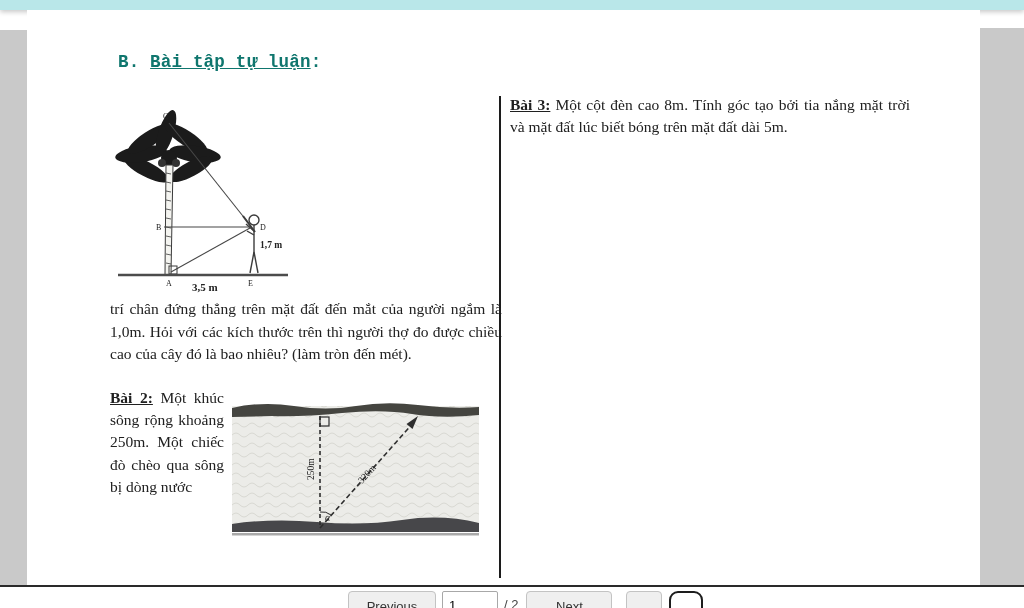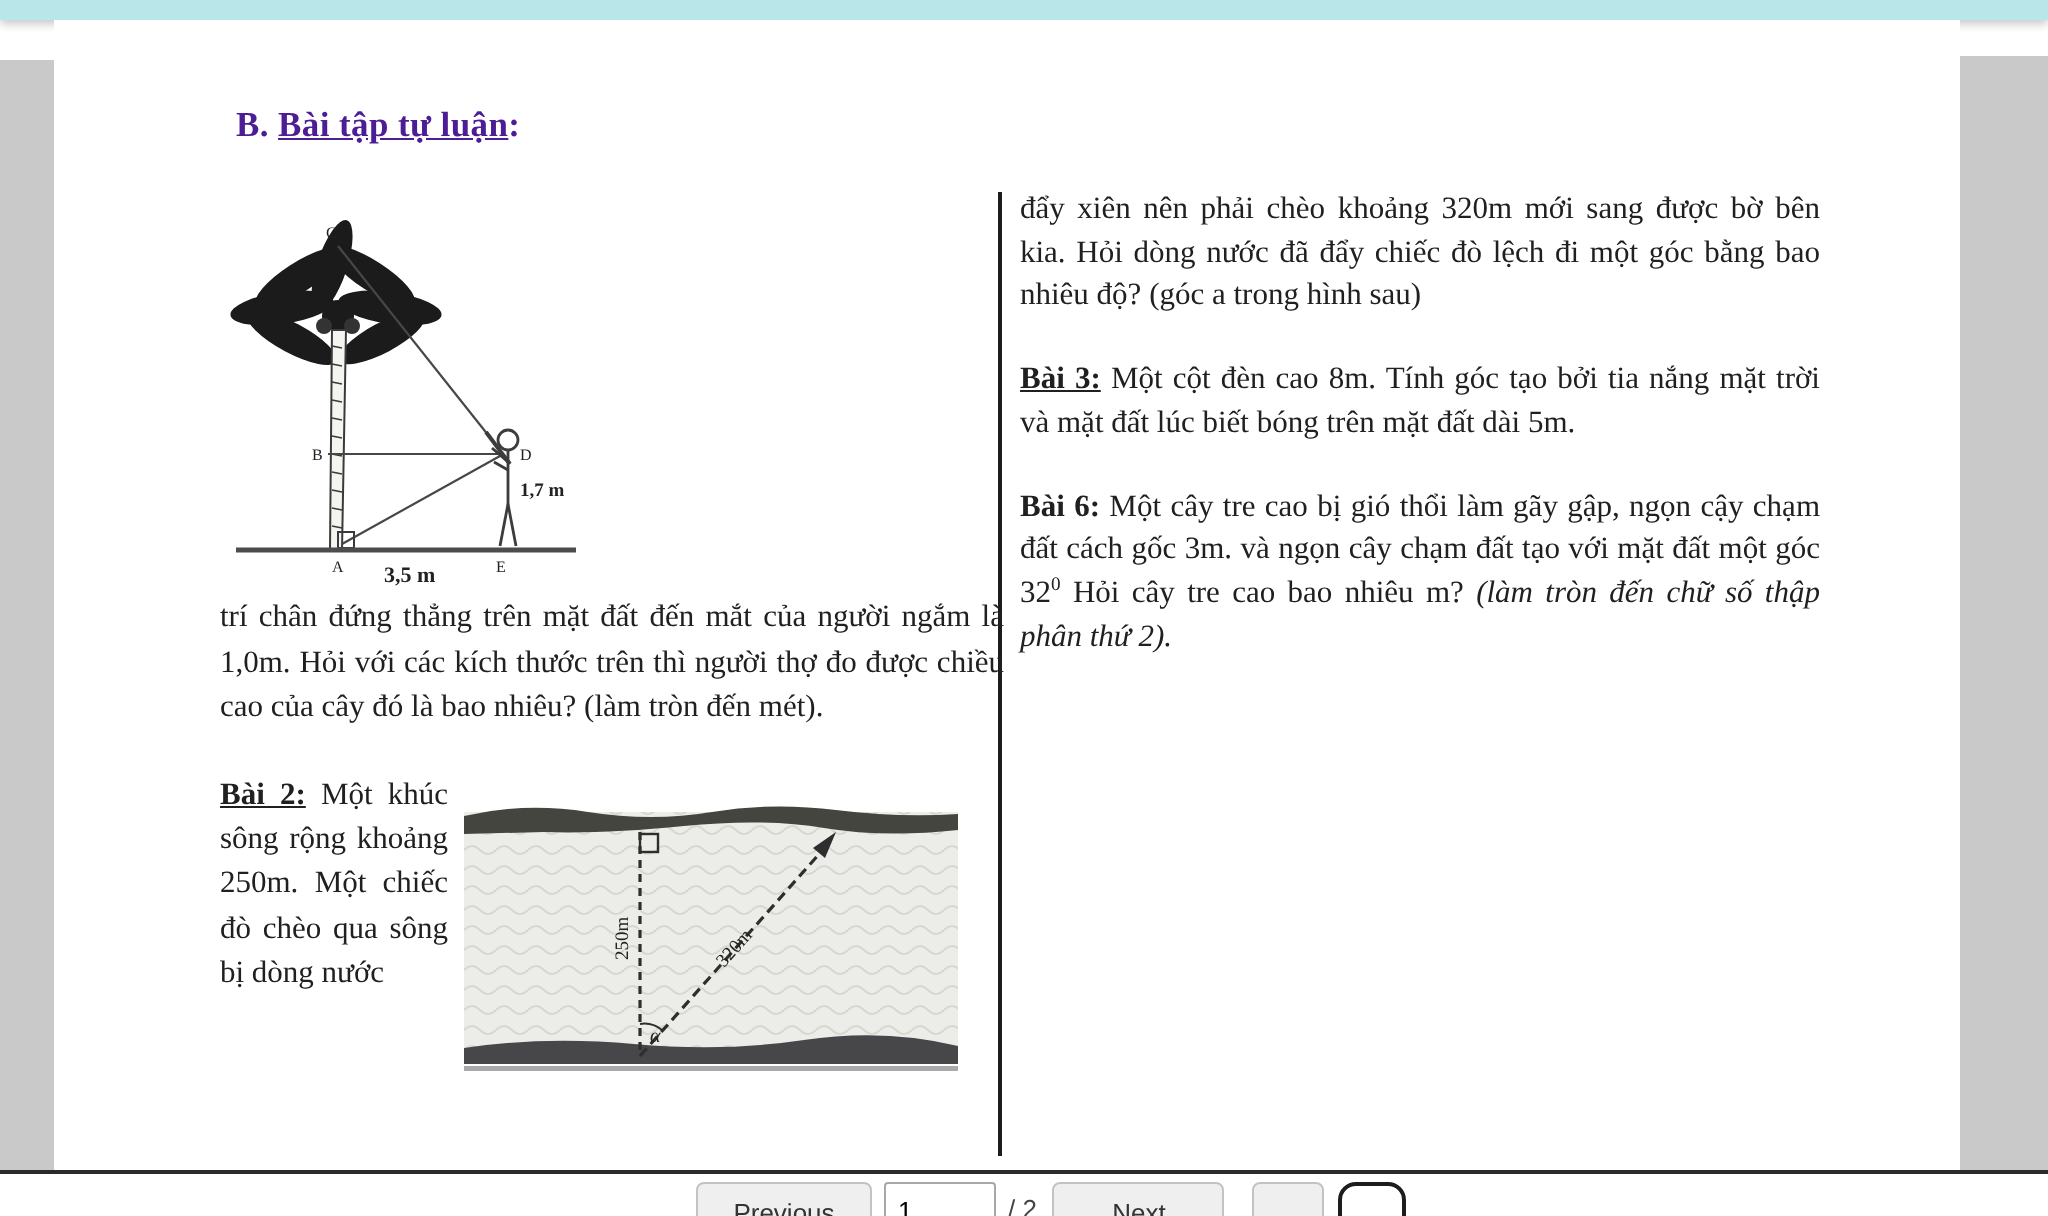--- a/index.html
+++ b/index.html
@@ -8,21 +8,21 @@
     font-family:"Liberation Serif","DejaVu Serif",serif;color:#202020;
     position:relative;
   }
   .topbar{position:absolute;left:0;top:0;width:1024px;height:10px;
     background:#b9e7e9;box-shadow:0 2px 5px rgba(0,0,0,0.22);}
   .side{position:absolute;background:#c9c9c9;}
   .side-l{left:0;top:30px;width:27px;height:555px;}
   .side-r{left:980px;top:28px;width:44px;height:557px;}
   .doc{position:absolute;left:27px;top:10px;width:953px;height:575px;background:#fff;}
   .title{position:absolute;left:91px;top:42px;margin:0;
-    font-size:17.5px;font-weight:bold;color:#4c1d95;letter-spacing:.2px;}
+    font-size:17.5px;font-weight:bold;color:#0f766e;letter-spacing:.2px;font-family:Liberation Mono, monospace;}
   .title .u{text-decoration:underline;}
   .divider{position:absolute;left:472px;top:86px;width:2px;height:482px;background:#1c1c1c;}
   .col{position:absolute;font-size:15.5px;}
   .col-left{left:83px;top:86px;width:392px;}
   .col-right{left:483px;top:84px;width:400px;line-height:21.7px;}
   p{margin:0;}
   .just{text-align:justify;}
   .col-right p{margin-bottom:20px;}
   .row1{display:flex;}
   .narrow1{width:198px;line-height:22.9px;}
@@ -131,23 +131,21 @@
         <polygon points="186,16 180.5,29 174.5,24" fill="#2e2e2e"></polygon>
         <path d="M88 112 Q94 111 99 115" fill="none" stroke="#2e2e2e" stroke-width="1"></path>
         <text x="82" y="80" font-size="9.5" transform="rotate(-90 82 80)">250m</text>
         <text x="130" y="84" font-size="9.5" transform="rotate(-48 130 84)">320m</text>
         <text x="93" y="121" font-size="10" font-style="italic">α</text>
       </svg>
     </div>
   </div>
 
   <div class="col col-right">
-    <p class="just">đẩy xiên nên phải chèo khoảng 320m mới sang được bờ bên kia. Hỏi dòng nước đã đẩy chiếc đò lệch đi một góc bằng bao nhiêu độ? (góc a trong hình sau)</p>
     <p class="just"><b class="lbl u">Bài 3:</b><span> Một cột đèn cao 8m. Tính góc tạo bởi tia nắng mặt trời và mặt đất lúc biết bóng trên mặt đất dài 5m.</span></p>
-    <p class="just"><b class="lbl">Bài 6:</b><span> Một cây tre cao bị gió thổi làm gãy gập, ngọn cậy chạm đất cách gốc 3m. và ngọn cây chạm đất tạo với mặt đất một góc 32</span><sup>0</sup><span> Hỏi cây tre cao bao nhiêu m? </span><i>(làm tròn đến chữ số thập phân thứ 2).</i></p>
   </div>
 
 </div>
 
 <div class="footer-line"></div>
 
 <div class="pager">
   <button class="btn btn-prev">Previous</button>
   <input class="page-input" value="1" style="">
   <span class="page-total">/ 2</span>

